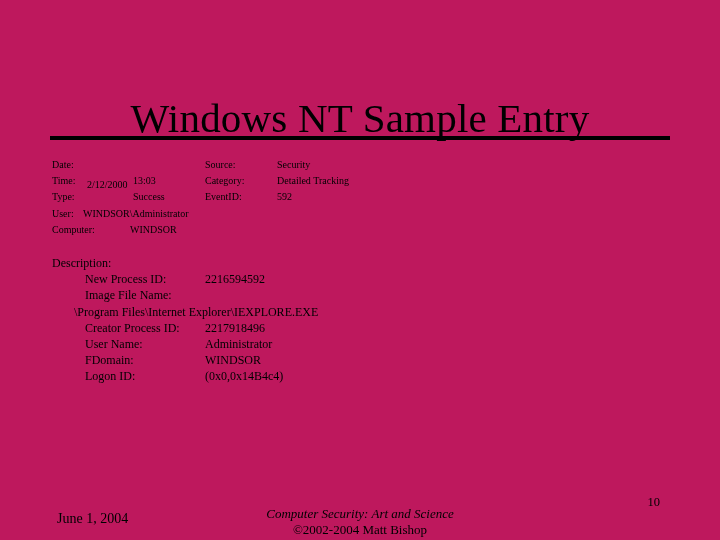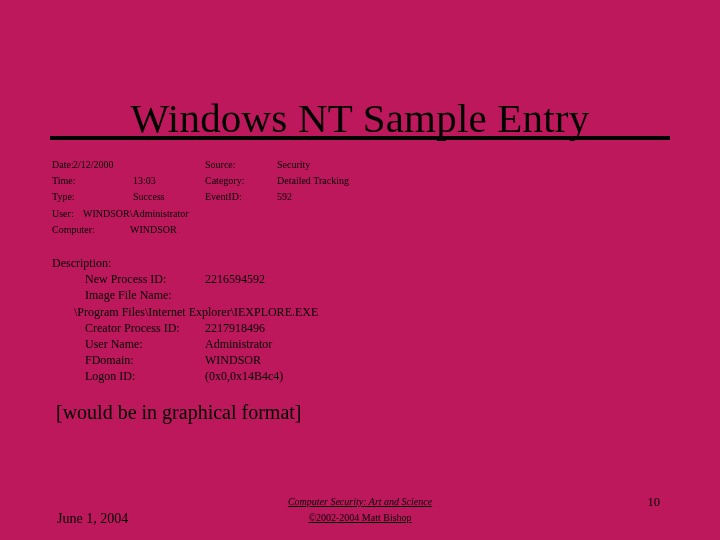--- a/index.html
+++ b/index.html
@@ -50,21 +50,21 @@
     width: 620px;
     font-size: 10px;
     line-height: 16.2px;
     white-space: nowrap;
   }
   .ev-row {
     position: relative;
     height: 16.2px;
   }
   .col-a-label  { position: absolute; left: 0px;   }
-  .col-a-inline { position: absolute; left: 21px;  }
+  .col-a-inline { position: absolute; left: 35px; margin-top: 20px;  }
   .col-a-user   { position: absolute; left: 31px;  }
   .col-a-value  { position: absolute; left: 81px;  }
   .col-a-value2 { position: absolute; left: 78px;  }
   .col-b-label  { position: absolute; left: 153px; }
   .col-b-value  { position: absolute; left: 225px; }
 
   
   #description-block {
     position: absolute;
     left: 52px;
@@ -103,26 +103,25 @@
     position: absolute;
     left: 57px;
     top: 17px;
     font-size: 14px;
     line-height: 16px;
     white-space: nowrap;
   }
   #footer-center {
     position: absolute;
     left: 0;
-    top: 0px;
+    top: 12px;
     width: 720px;
     text-align: center;
-    font-size: 10px;
+    font-size: 13px;
     line-height: 16px;
-    text-decoration: underline;
   }
   #footer-book {
     font-style: italic;
     display: block;
     white-space: nowrap;
   }
   #footer-copyright {
     display: block;
     white-space: nowrap;
   }
@@ -215,21 +214,20 @@
       <span class="d-val">WINDSOR</span>
     </div>
 
     <div class="d-row">
       <span class="d-indent">Logon ID:</span>
       <span class="d-val">(0x0,0x14B4c4)</span>
     </div>
 
   </div>
 
-  <div id="graphical-note">[would be in graphical format]</div>
 
   <div id="footer">
     <div id="footer-date">June 1, 2004</div>
     <div id="footer-center">
       <span id="footer-book">Computer Security: Art and Science</span>
       <span id="footer-copyright">©2002-2004 Matt Bishop</span>
     </div>
     <div id="footer-page">10</div>
   </div>
 

